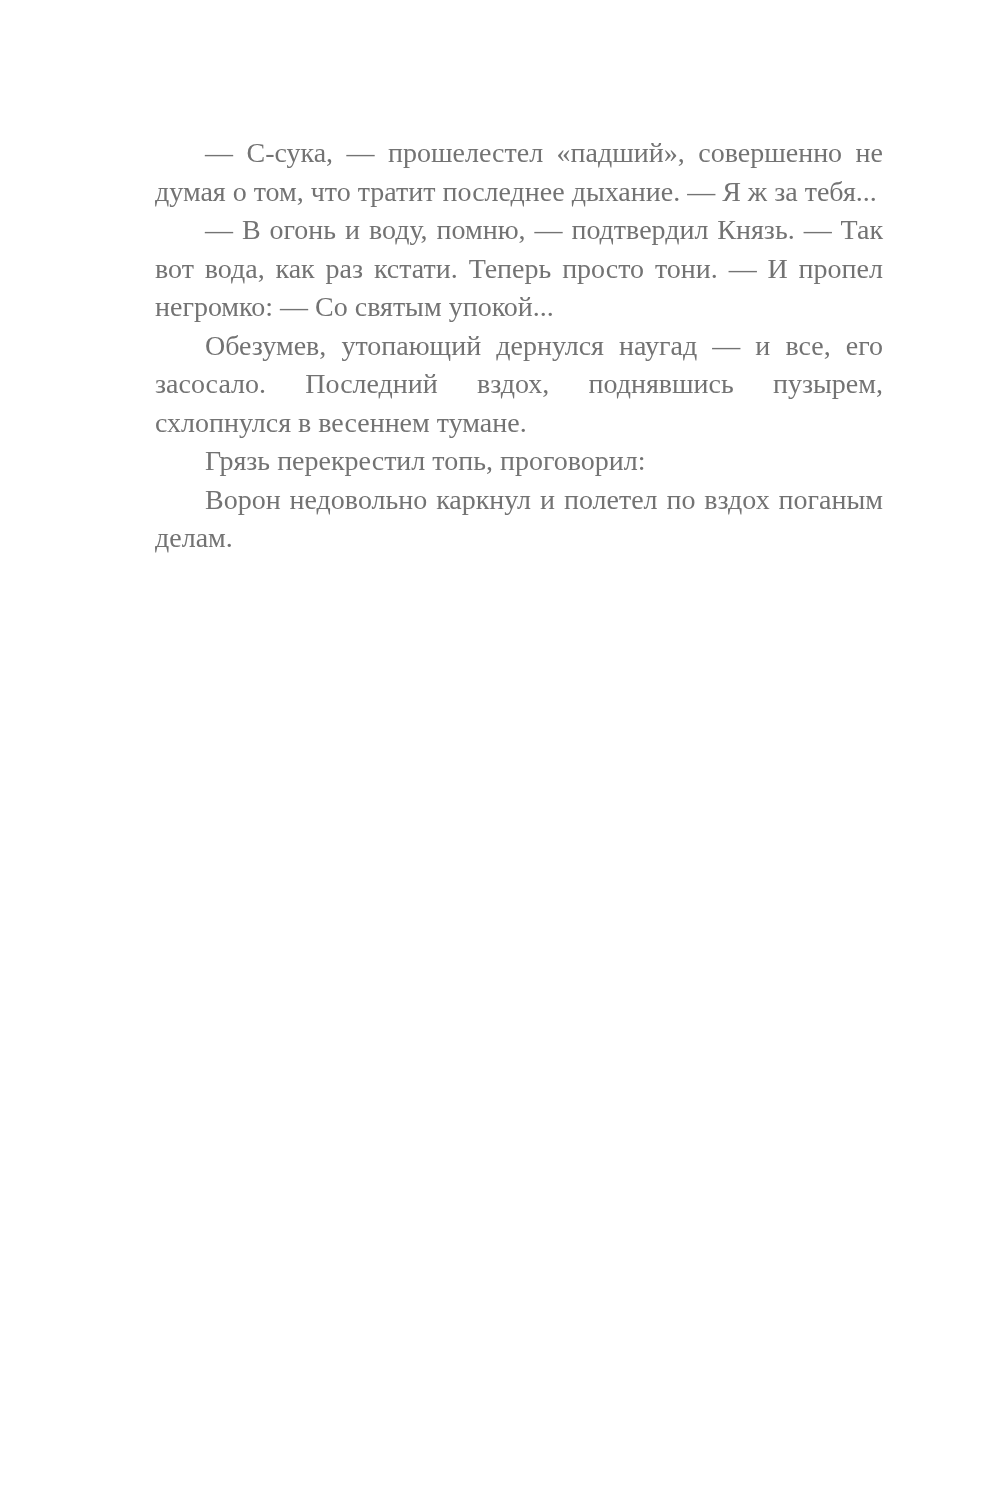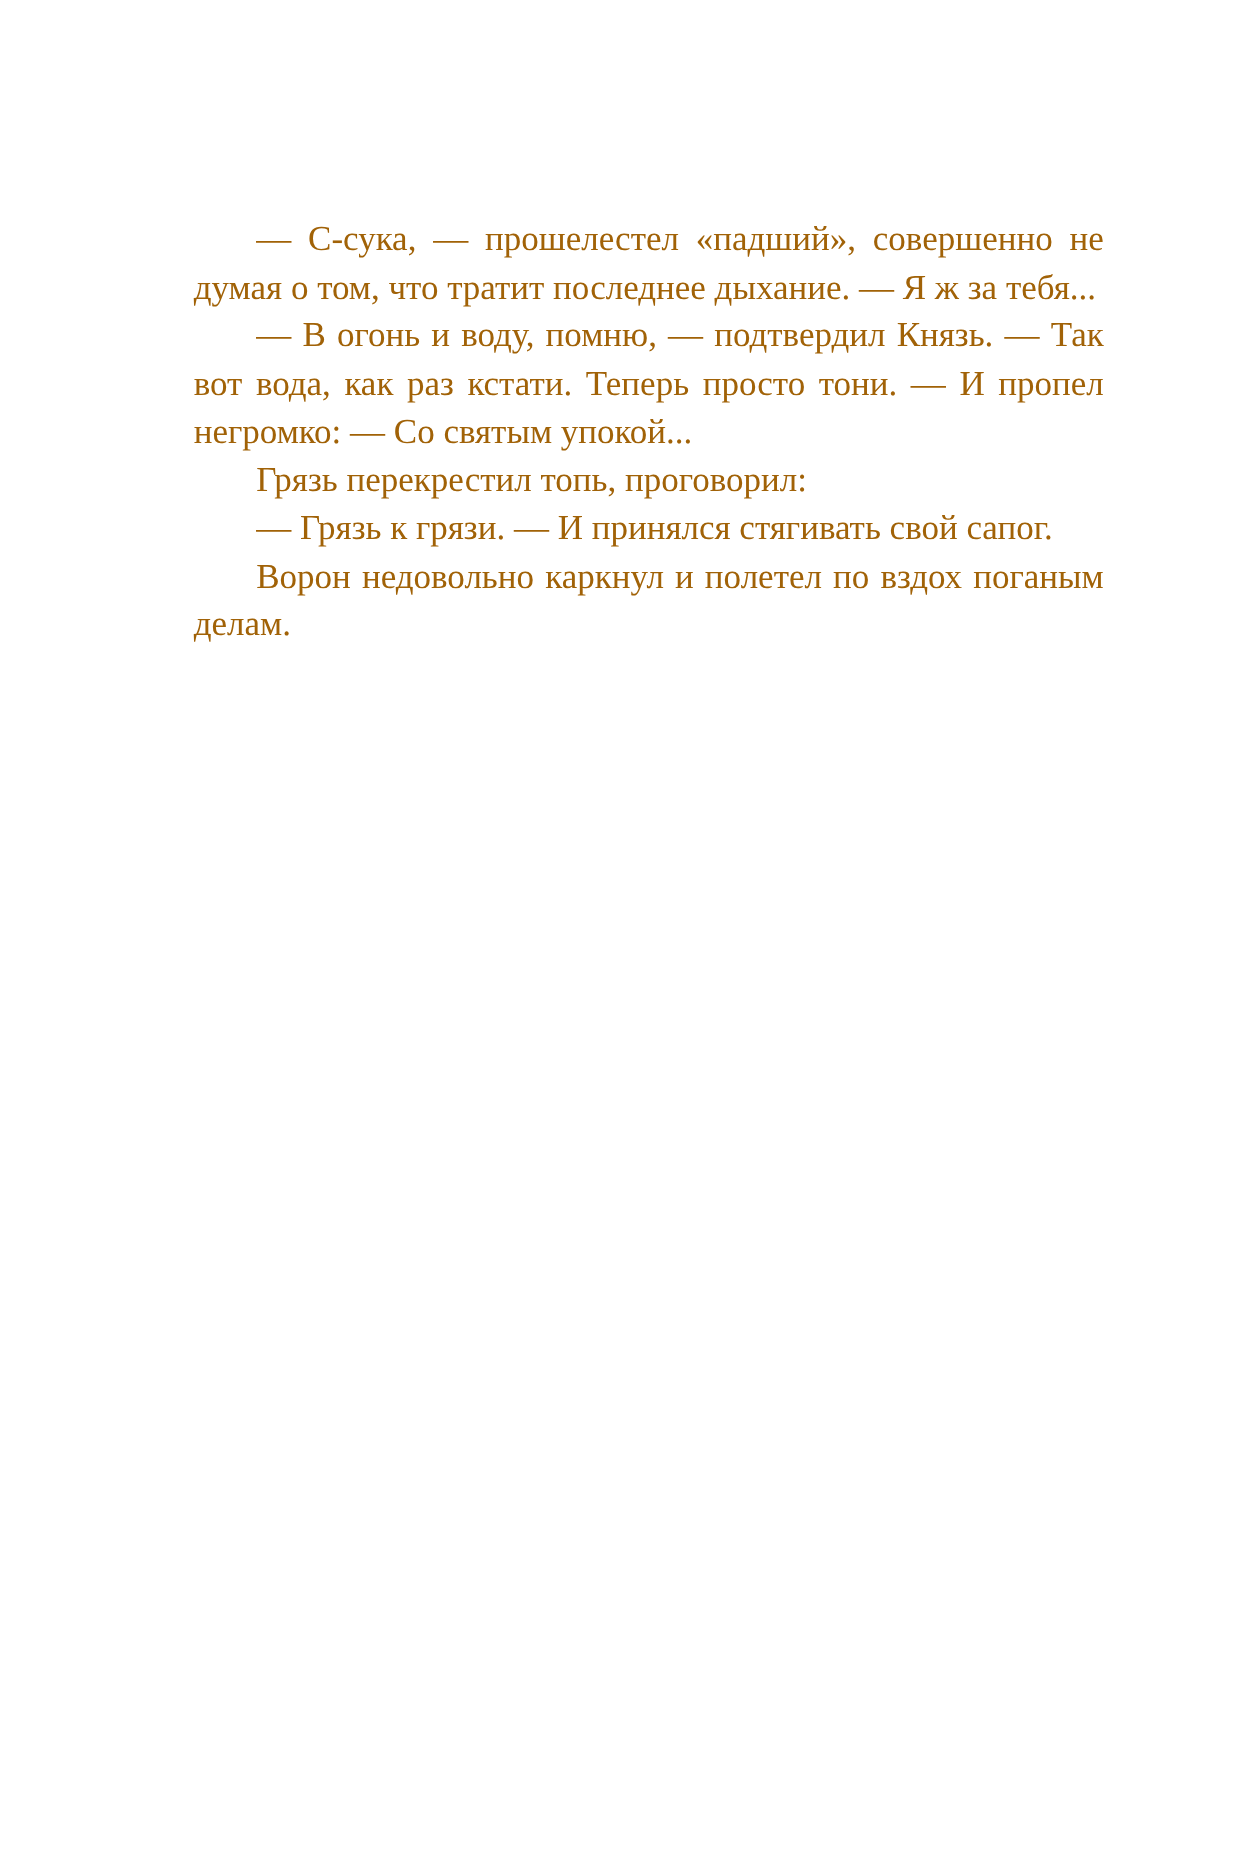--- a/index.html
+++ b/index.html
@@ -16,34 +16,33 @@
     box-sizing: border-box;
   }
   .text-block {
     position: absolute;
     top: 134px;
     left: 155px;
     width: 728px;
     font-family: "Liberation Serif", "DejaVu Serif", serif;
     font-size: 28px;
     line-height: 38.5px;
-    color: #a16207;
+    color: #737373;
     text-align: justify;
-    margin-top: 39px;
   }
   .text-block p {
     margin: 0;
     padding: 0;
     text-indent: 50px;
   }
 </style>
 </head>
 <body>
 
 <div class="page">
   <div class="text-block">
     <p>— С-сука, — прошелестел «падший», совершенно не думая о том, что тратит последнее дыхание. — Я ж за тебя...</p>
     <p>— В огонь и воду, помню, — подтвердил Князь. — Так вот вода, как раз кстати. Теперь просто тони. — И пропел негромко: — Со святым упокой...</p>
+    <p>Обезумев, утопающий дернулся наугад — и все, его засосало. Последний вздох, поднявшись пузырем, схлопнулся в весеннем тумане.</p>
     <p>Грязь перекрестил топь, проговорил:</p>
-    <p>— Грязь к грязи. — И принялся стягивать свой сапог.</p>
     <p>Ворон недовольно каркнул и полетел по вздох поганым делам.</p>
   </div>
 </div>
 
 </body></html>

